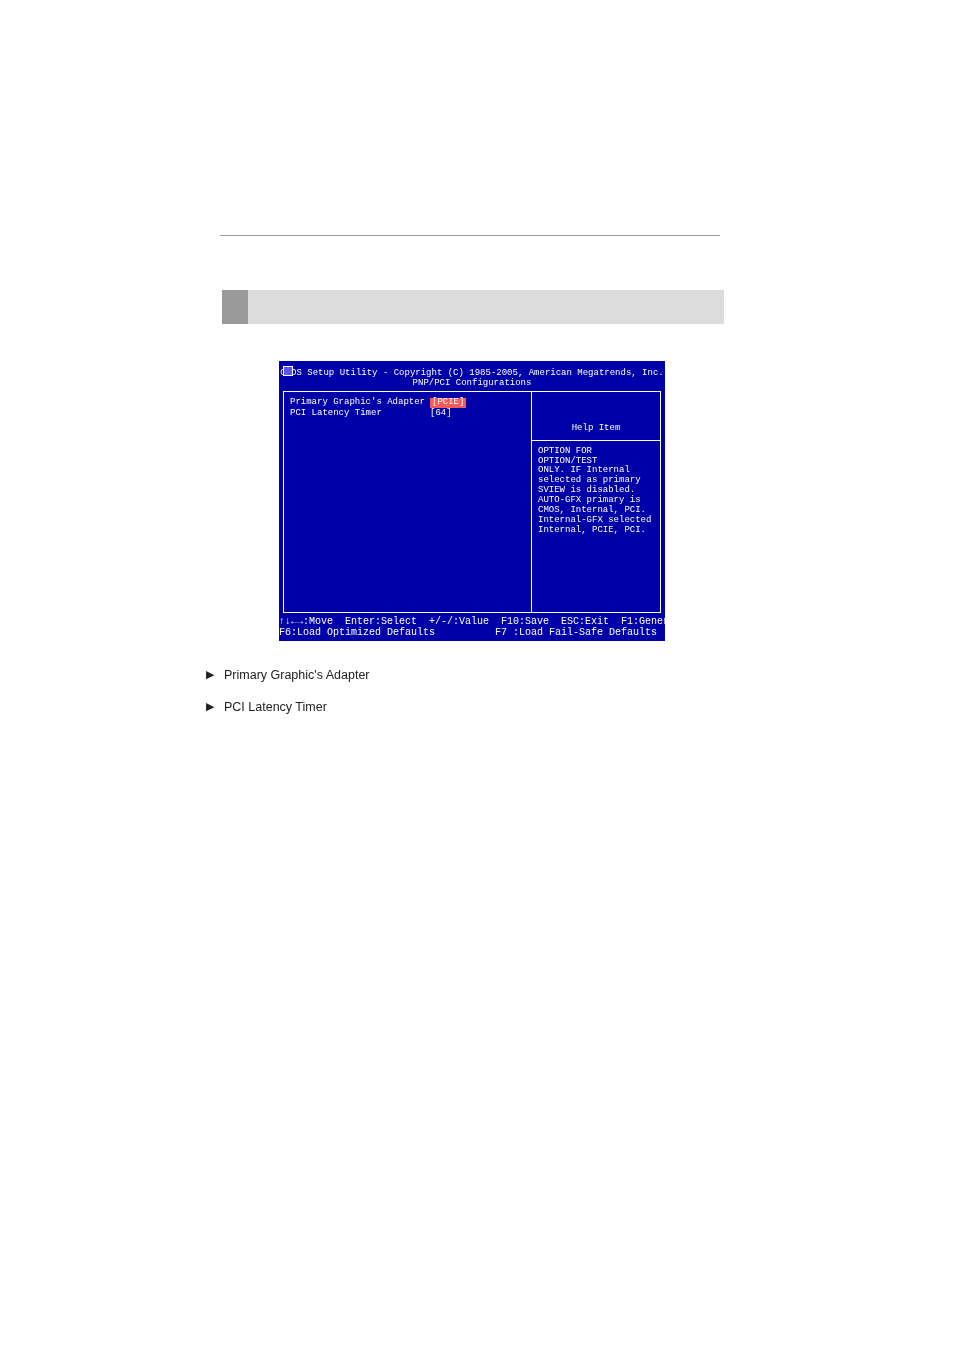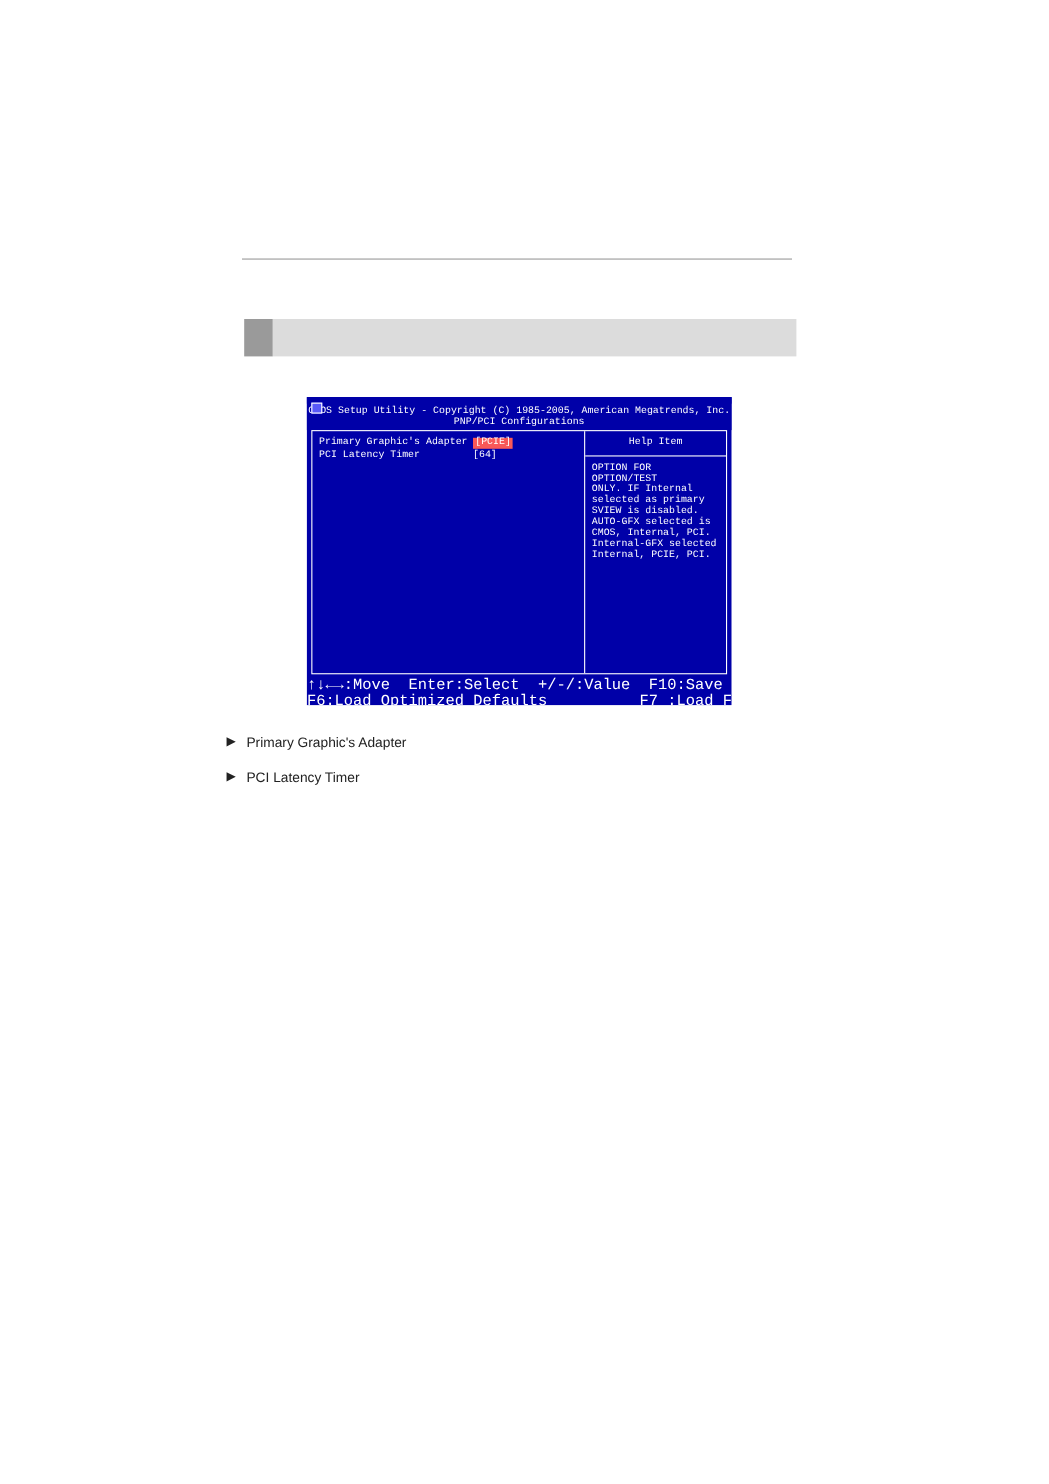--- a/index.html
+++ b/index.html
@@ -84,20 +84,21 @@
   .bios-left {
     width: 248px;
     border-right: 1px solid #fff;
     padding: 6px 6px;
     position: relative;
   }
   .bios-right {
     flex: 1;
     display: flex;
     flex-direction: column;
+    margin-top: 26px;
   }
   .bios-help-header {
     text-align: center;
     padding: 6px 0 6px 0;
     border-bottom: 1px solid #fff;
     color: #fff;
   }
   .bios-help-body {
     padding: 6px 6px;
     color: #fff;
@@ -114,21 +115,21 @@
     color: #fff;
   }
   .bios-value.highlighted {
     background: #f85858;
     color: #fff;
     padding: 0 2px;
   }
   .bios-footer {
     color: #fff;
     padding: 3px 0 6px 0;
-    font-size: 14px;
+    font-size: 10px;
   }
   .bios-footer-row {
     white-space: pre;
   }
   .desc-area {
     position: absolute;
     left: 206px;
     top: 666px;
     width: 520px;
     font-size: 12.5px;
@@ -180,21 +181,21 @@
           <span class="bios-value">[64]</span>
         </div>
       </div>
       <div class="bios-right">
         <div class="bios-help-header">Help Item</div>
         <div class="bios-help-body">
           <div>OPTION FOR OPTION/TEST</div>
           <div>ONLY. IF Internal</div>
           <div>selected as primary</div>
           <div>SVIEW is disabled.</div>
-          <div>AUTO-GFX selected is</div>
+          <div>AUTO-GFX primary is</div>
           <div>CMOS, Internal, PCI.</div>
           <div>Internal-GFX selected</div>
           <div>Internal, PCIE, PCI.</div>
         </div>
       </div>
     </div>
     <div class="bios-footer">
       <div class="bios-footer-row">↑↓←→:Move  Enter:Select  +/-/:Value  F10:Save  ESC:Exit  F1:General Help</div>
       <div class="bios-footer-row">F6:Load Optimized Defaults          F7 :Load Fail-Safe Defaults</div>
     </div>

